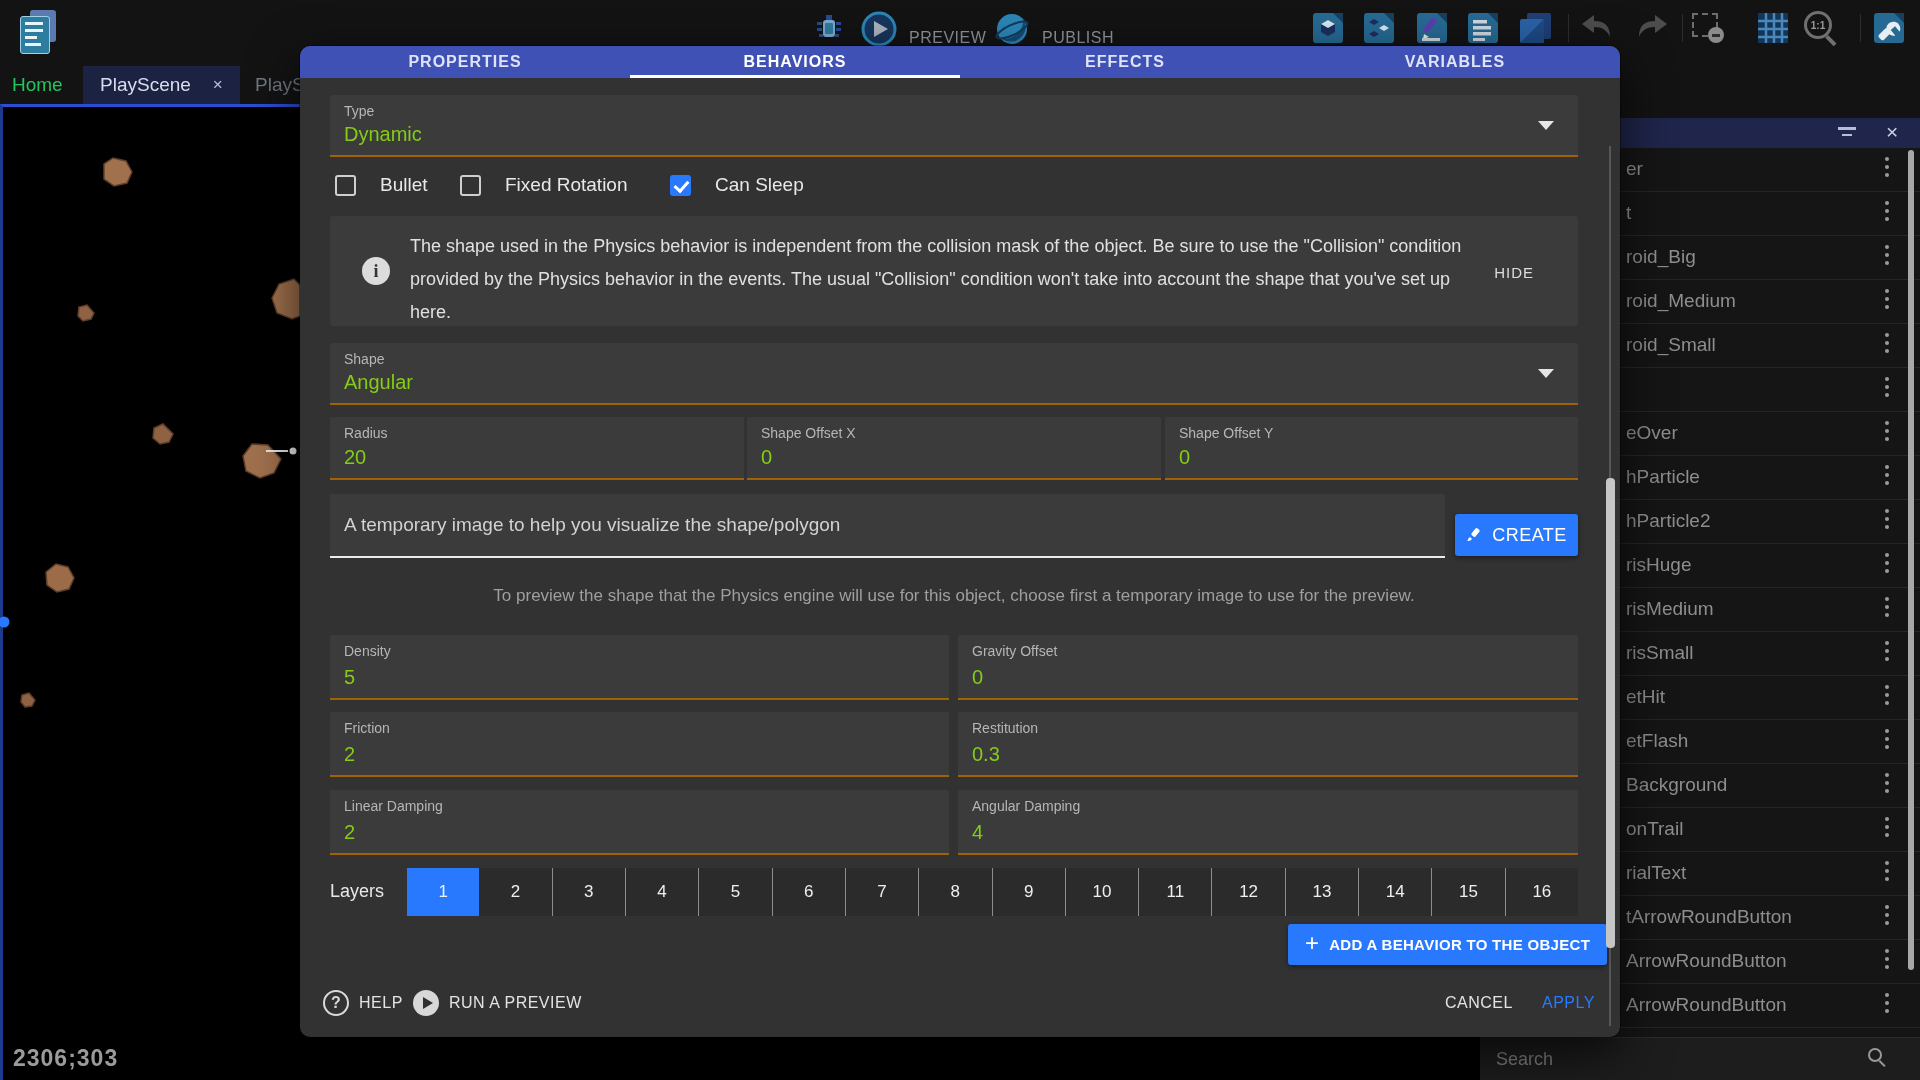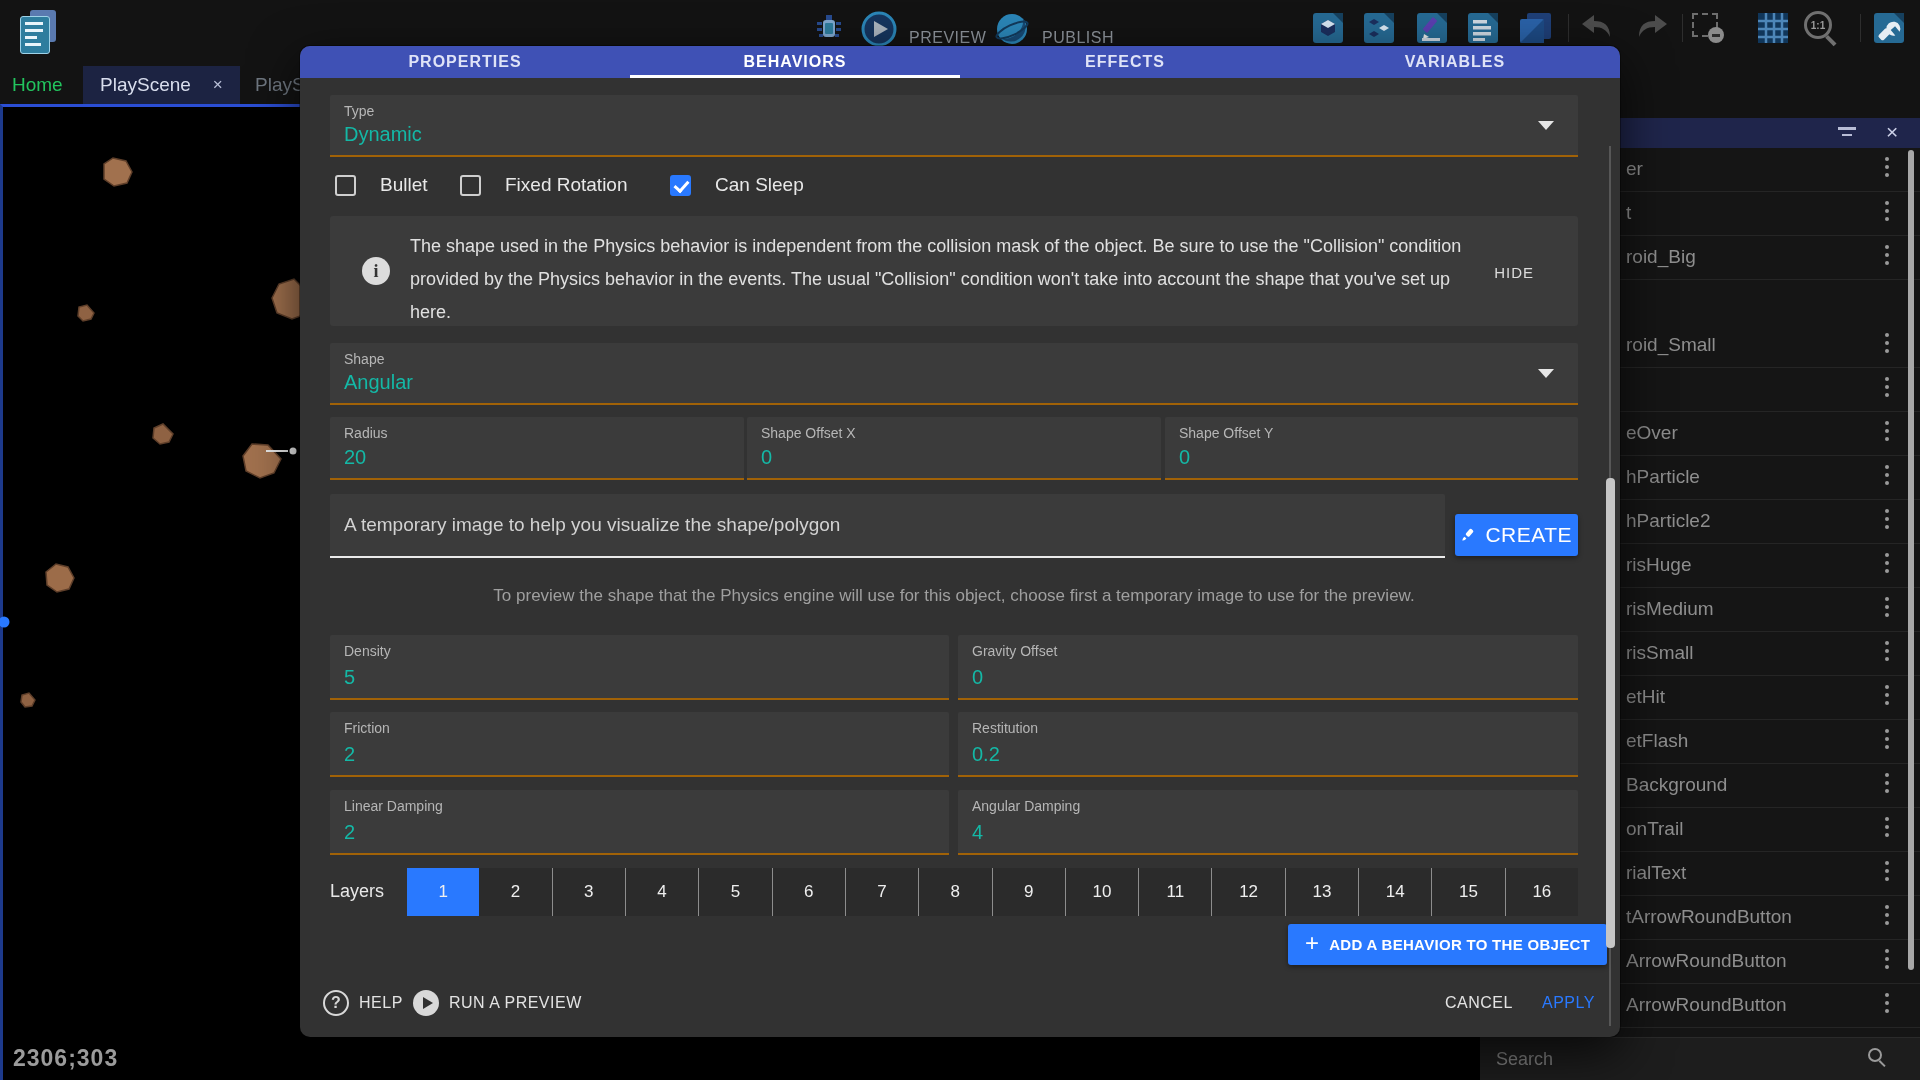--- a/index.html
+++ b/index.html
@@ -29,21 +29,21 @@
   .dialog{position:absolute;left:300px;top:46px;width:1320px;height:991px;background:#323232;border-radius:10px;
           box-shadow:0 16px 50px rgba(0,0,0,.7),0 0 0 1px rgba(0,0,0,.35);}
   .dlg-head{position:absolute;left:0;top:0;width:1320px;height:32px;background:#3f51b5;border-radius:10px 10px 0 0;display:flex;}
   .dlg-tab{position:relative;flex:1;display:flex;align-items:center;justify-content:center;
            font-size:16px;font-weight:bold;letter-spacing:1px;color:#dfe3f7;cursor:default;}
   .dlg-tab.active{color:#ffffff;}
   .dlg-tab.active .ul{position:absolute;left:0;bottom:0;width:100%;height:3px;background:#fff;}
 
   .fld{position:absolute;background:#3b3b3b;border-bottom:2px solid #a16207;border-radius:2px 2px 0 0;box-sizing:border-box;}
   .fld .lbl{position:absolute;top:8px;left:14px;font-size:14px;color:#b6b6b6;}
-  .fld .val{position:absolute;left:14px;bottom:9px;font-size:20px;color:#14b8a6;}
+  .fld .val{position:absolute;left:14px;bottom:9px;font-size:20px;color:#84cc16;}
   .arrow{position:absolute;right:24px;top:50%;margin-top:-4px;width:0;height:0;
          border-left:8px solid transparent;border-right:8px solid transparent;border-top:9px solid #e6e6e6;}
 
   .cbgrp{position:absolute;display:flex;align-items:center;gap:24px;height:26px;}
   .cb{width:21px;height:21px;border:2px solid #cfcfcf;border-radius:3px;box-sizing:border-box;position:relative;background:transparent;}
   .cb.checked{background:#2979ff;border-color:#2979ff;}
   .cb.checked:after{content:"";position:absolute;left:5px;top:1px;width:6px;height:11px;
         border:solid #fff;border-width:0 3px 3px 0;transform:rotate(42deg);}
   .cblbl{font-size:19px;color:#e8e8e8;}
 
@@ -245,20 +245,28 @@
         </span>
       </div>
     <div class="obj-row" style="top:118px;">
         <span class="nm">roid_Big</span>
         <span class="dots">
           <i></i>
           <i></i>
           <i></i>
         </span>
       </div>
+    <div class="obj-row" style="top:162px;">
+        <span class="nm">roid_Medium</span>
+        <span class="dots">
+          <i></i>
+          <i></i>
+          <i></i>
+        </span>
+      </div>
     <div class="obj-row" style="top:206px;">
         <span class="nm">roid_Small</span>
         <span class="dots">
           <i></i>
           <i></i>
           <i></i>
         </span>
       </div>
     <div class="obj-row" style="top:250px;">
         <span class="nm"></span>
@@ -450,21 +458,21 @@
       <span class="val">0</span>
     </div>
     <div class="fld" style="left:865px;top:371px;width:413px;height:63px;">
       <span class="lbl">Shape Offset Y</span>
       <span class="val">0</span>
     </div>
 
     <div class="fld" style="left:30px;top:448px;width:1115px;height:64px;border-bottom:2px solid #eaeaea;">
       <span class="val" style="bottom:20px;color:#d2d2d2;font-size:19px;">A temporary image to help you visualize the shape/polygon</span>
     </div>
-    <button class="blue-btn abs" style="left:1155px;top:468px;width:123px;height:42px;font-size:21px;letter-spacing:.5px;">
+    <button class="blue-btn abs" style="left:1155px;top:468px;width:123px;height:42px;font-size:18px;letter-spacing:.5px;">
       <svg width="16" height="16" viewBox="0 0 16 16">
         <rect x="7" y="1" width="5" height="9" rx="1.5" fill="#fff" transform="rotate(40 9.5 5.5)"></rect>
         <path d="M4,10 q-2,1 -2.6,4 q3,.4 4.6,-2 z" fill="#fff"></path>
       </svg>
       <span>CREATE</span>
     </button>
 
     <div class="helper">To preview the shape that the Physics engine will use for this object, choose first a temporary image to use for the preview.</div>
 
     <div class="fld" style="left:30px;top:589px;width:619px;height:65px;">
@@ -474,21 +482,21 @@
     <div class="fld" style="left:658px;top:589px;width:620px;height:65px;">
       <span class="lbl">Gravity Offset</span>
       <span class="val">0</span>
     </div>
     <div class="fld" style="left:30px;top:666px;width:619px;height:65px;">
       <span class="lbl">Friction</span>
       <span class="val">2</span>
     </div>
     <div class="fld" style="left:658px;top:666px;width:620px;height:65px;">
       <span class="lbl">Restitution</span>
-      <span class="val">0.2</span>
+      <span class="val">0.3</span>
     </div>
     <div class="fld" style="left:30px;top:744px;width:619px;height:65px;">
       <span class="lbl">Linear Damping</span>
       <span class="val">2</span>
     </div>
     <div class="fld" style="left:658px;top:744px;width:620px;height:65px;">
       <span class="lbl">Angular Damping</span>
       <span class="val">4</span>
     </div>
 

